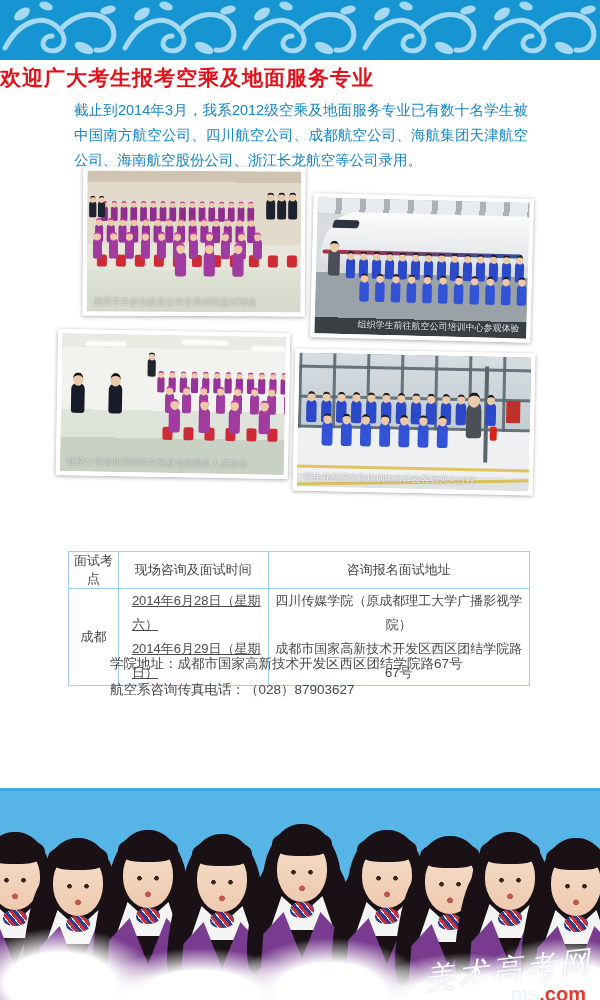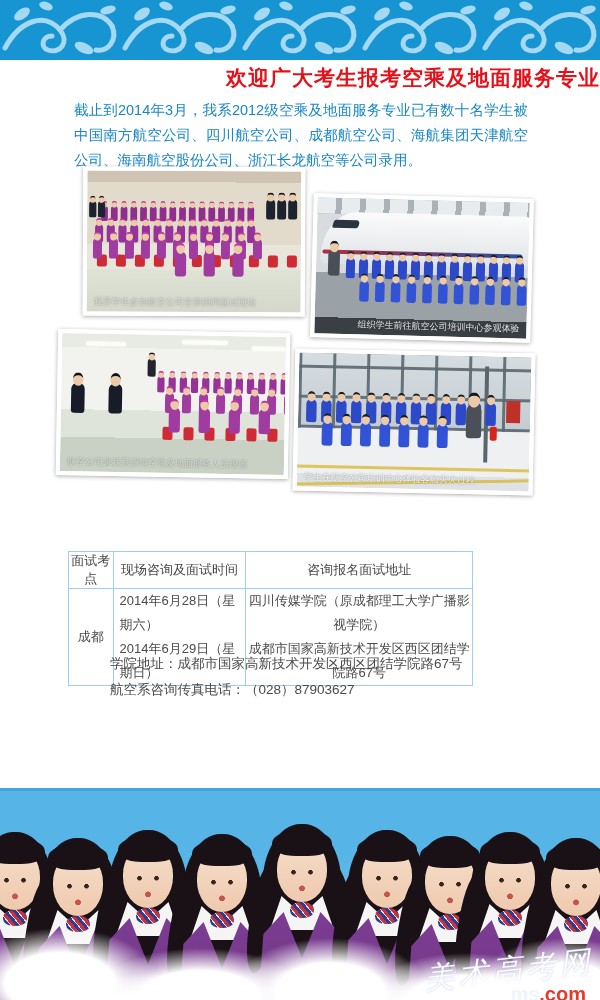--- a/index.html
+++ b/index.html
@@ -9,21 +9,21 @@
     position:relative; width:600px; height:1000px; margin:0 auto;
     background:#ffffff; overflow:hidden;
   }
 
   
   .lace { position:absolute; left:0; top:0; width:600px; height:60px; }
 
   
   .main-title {
     position:absolute; left:0; top:64px; width:600px;
-    text-align:right; font-size:21px; font-weight:bold;
+    text-align:left; font-size:21px; font-weight:bold;
     color:#e31119; letter-spacing:1px;
   }
   .intro {
     position:absolute; left:74px; top:98px; width:454px;
     font-size:14.5px; line-height:25px; color:#1787c8;
     text-align:justify;
   }
 
   
   .collage { position:absolute; left:0; top:160px; width:600px; height:340px; }
@@ -82,28 +82,28 @@
 
   
   .tubelight { position:absolute; height:4px; background:#fdfdf8; box-shadow:0 0 3px #fff; border-radius:2px; }
 
   
   .schedule-title {
     position:absolute; left:0; top:514px; width:600px; text-align:center;
     font-size:19px; font-weight:bold; color:#e31119; letter-spacing:.5px;
   }
   table.schedule {
-    position:absolute; left:68px; top:551px; width:405px;
+    position:absolute; left:68px; top:551px; width:462px;
     border-collapse:collapse; font-size:13px; color:#4a4a4a;
   }
   .schedule th, .schedule td { border:1px solid #9fcfec; font-weight:normal; }
   .schedule th { height:29px; text-align:center; color:#474747; }
   .schedule td { height:58px; }
   .schedule td.site { text-align:center; width:50px;margin-left:40px; }
-  .schedule td.times { width:150px; padding-left:6px; line-height:24px; }
+  .schedule td.times { width:150px; padding-left:13px; line-height:24px;text-decoration:underline; }
   .schedule td.addr { width:262px; text-align:center; line-height:24px; }
 
   
   .contact { position:absolute; left:110px; top:646px; width:440px;
     font-size:13.5px; color:#4a4a4a; }
   .contact div { margin-bottom:11.5px; line-height:14px;margin-top:11px; }
 
   
   .banner { position:absolute; left:0; top:788px; width:600px; height:212px;
     background:linear-gradient(180deg,#3fa7de 0 3px,#56b4e6 3px 30%, #6cc3ec 70%, #7fcdf0); overflow:hidden; }

